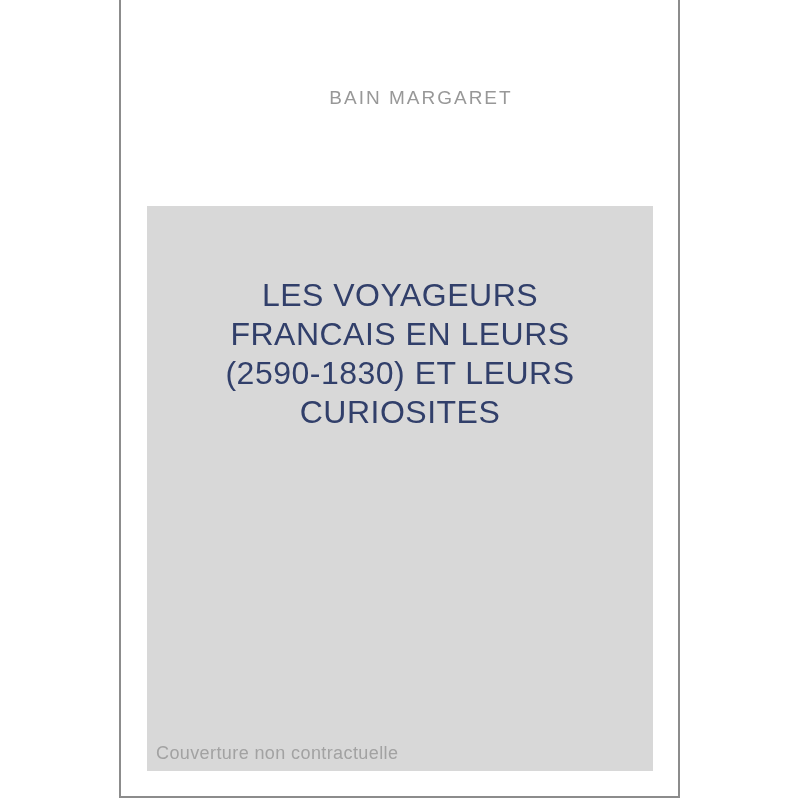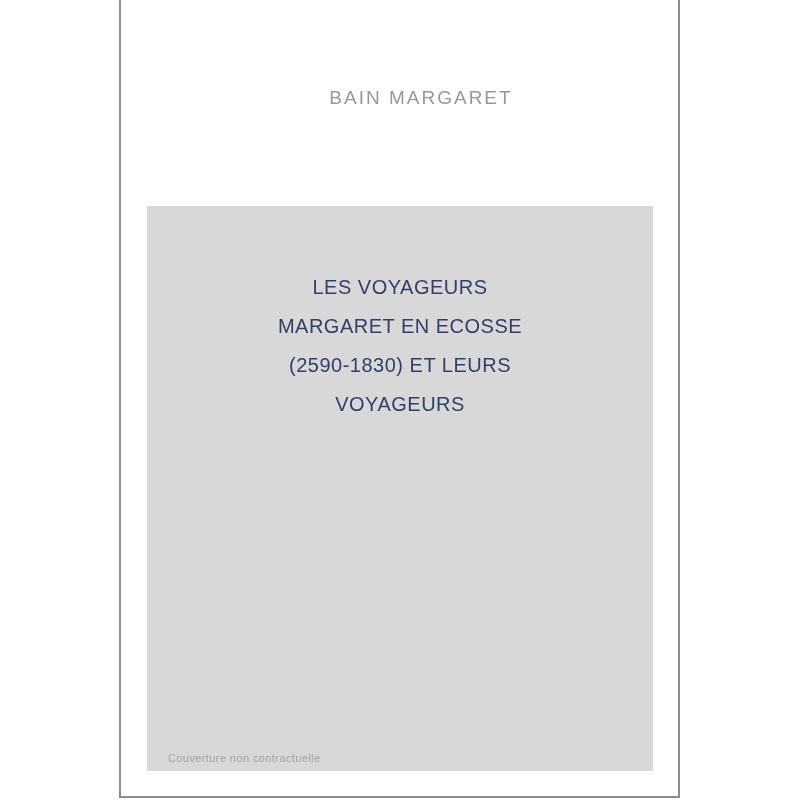--- a/index.html
+++ b/index.html
@@ -49,54 +49,54 @@
     position:absolute;
     left:26px;          
     top:206px;
     width:506px;
     height:565px;
     background:var(--panel-bg);
   }
   .title{
     position:absolute;
     left:0;
-    top:62px;
+    top:70px;
     width:100%;
     text-align:center;
     color:var(--title-color);
-    font-size:20px;
+    font-size:32px;
     font-weight:300;
     line-height:39px;
     letter-spacing:0.5px;
   }
   .title .line{white-space:nowrap;}
   .caption{
     position:absolute;
-    left:21px;
+    left:9px;
     bottom:7px;
-    font-size:11px;
+    font-size:18px;
     letter-spacing:0.4px;
     color:var(--caption-color);
     white-space:nowrap;
   }
 </style>
 </head>
 <body>
 
 <div class="stage">
   <div class="cover">
 
     <div class="author">BAIN MARGARET</div>
 
     <div class="panel">
 
       <div class="title">
         <div class="line">LES VOYAGEURS</div>
-        <div class="line">MARGARET EN ECOSSE</div>
+        <div class="line">FRANCAIS EN LEURS</div>
         <div class="line">(2590-1830) ET LEURS</div>
-        <div class="line">VOYAGEURS</div>
+        <div class="line">CURIOSITES</div>
       </div>
 
       <div class="caption">Couverture non contractuelle</div>
     </div>
 
   </div>
 </div>
 
 </body></html>

